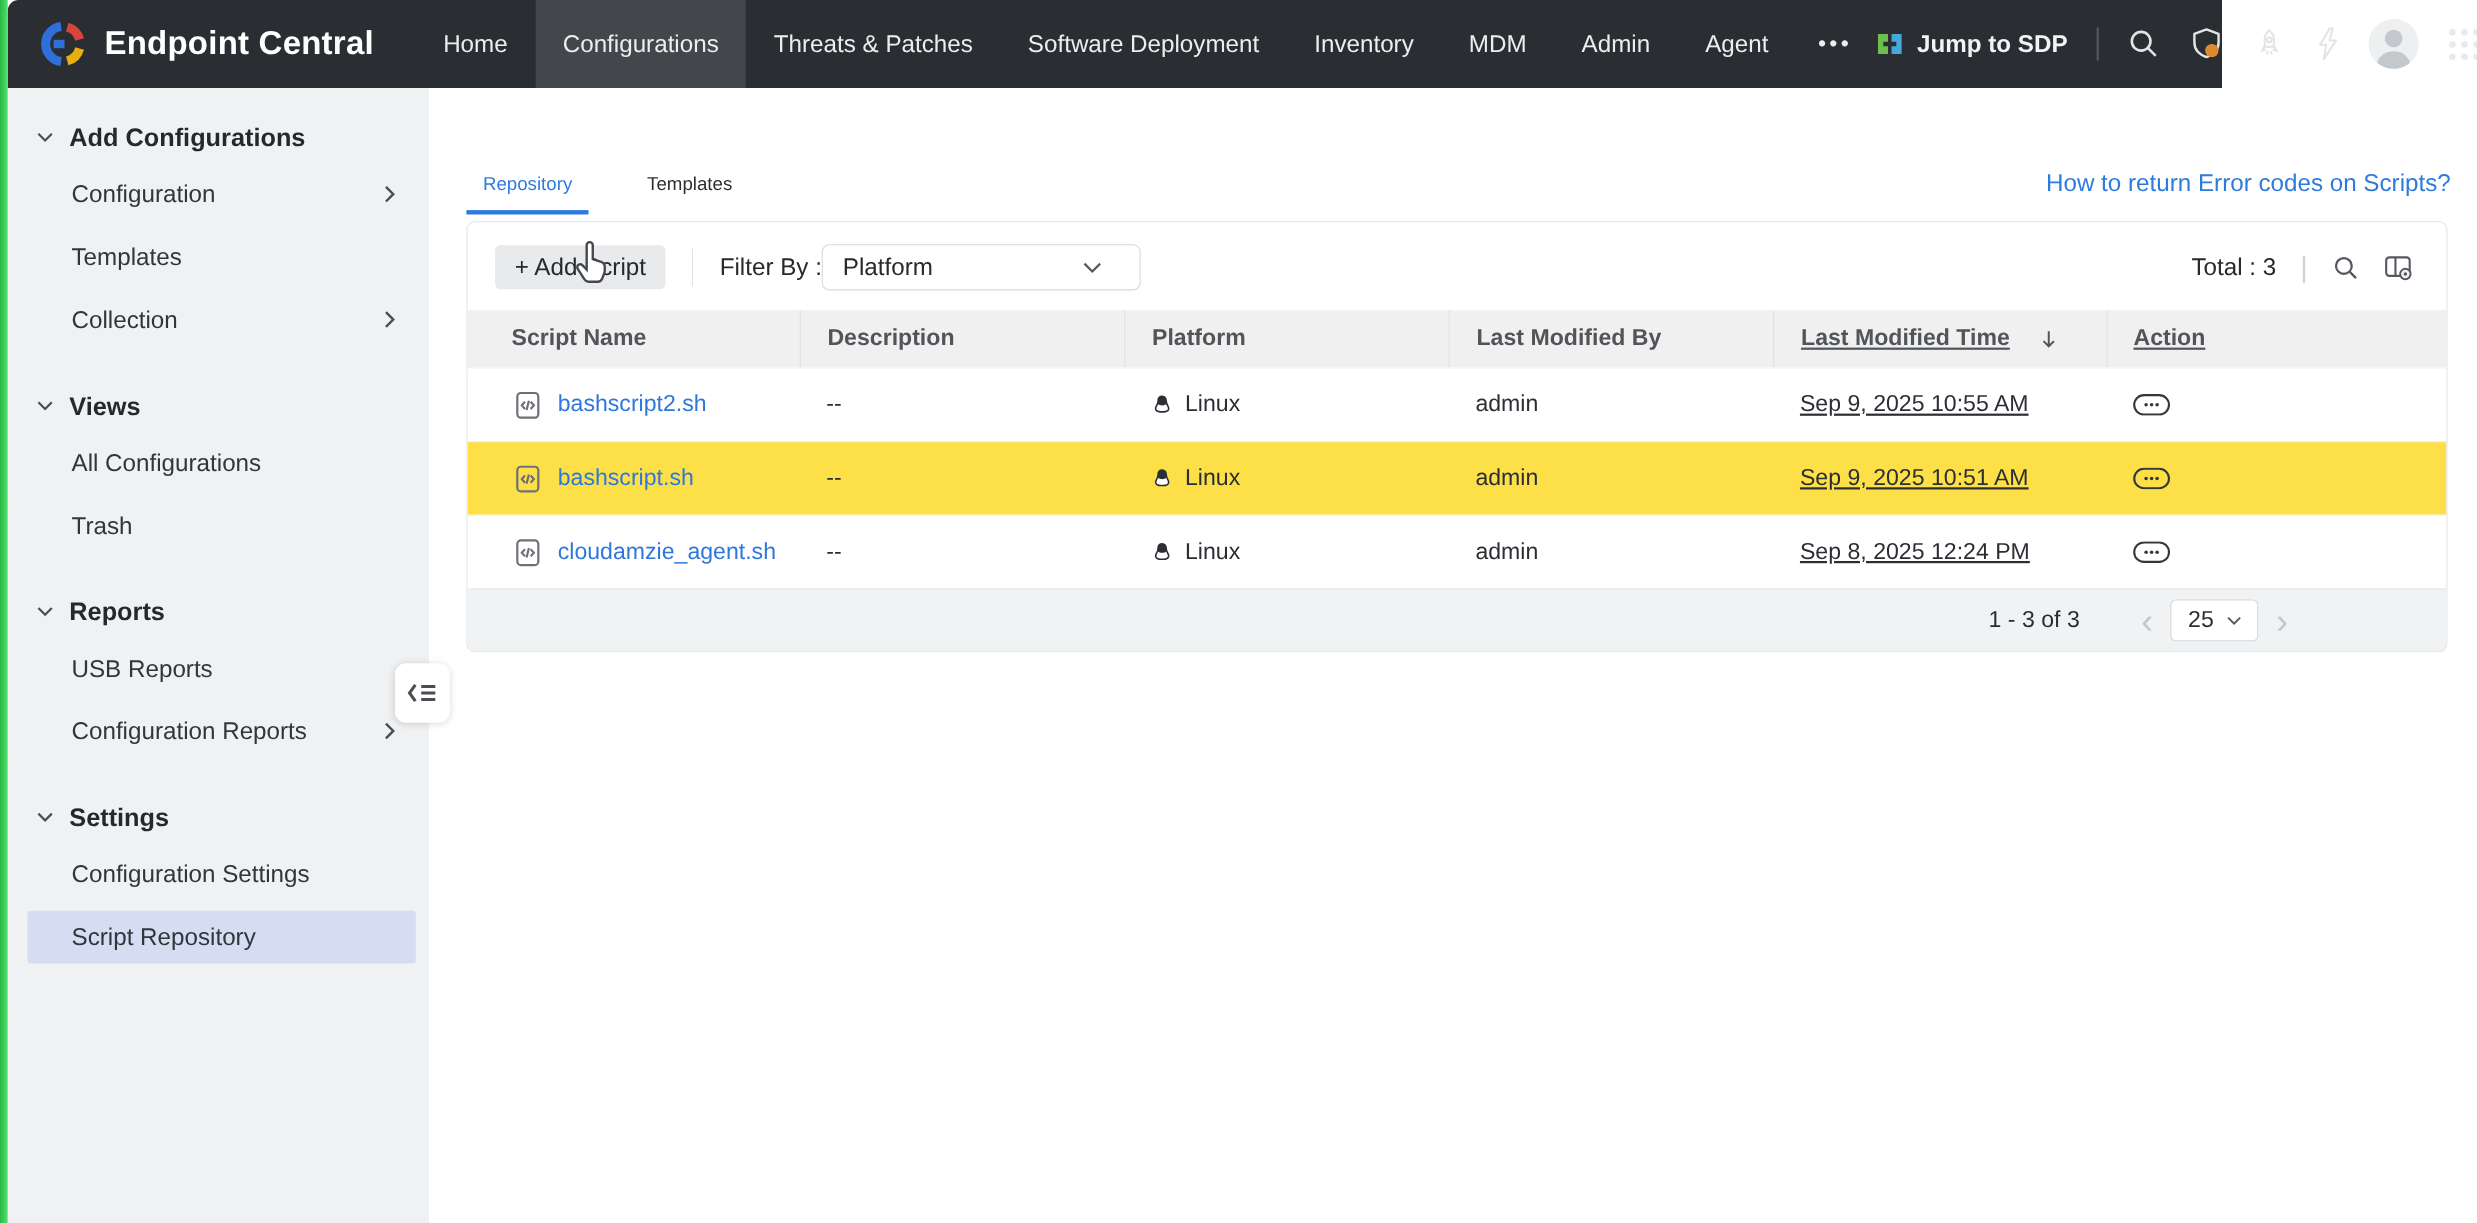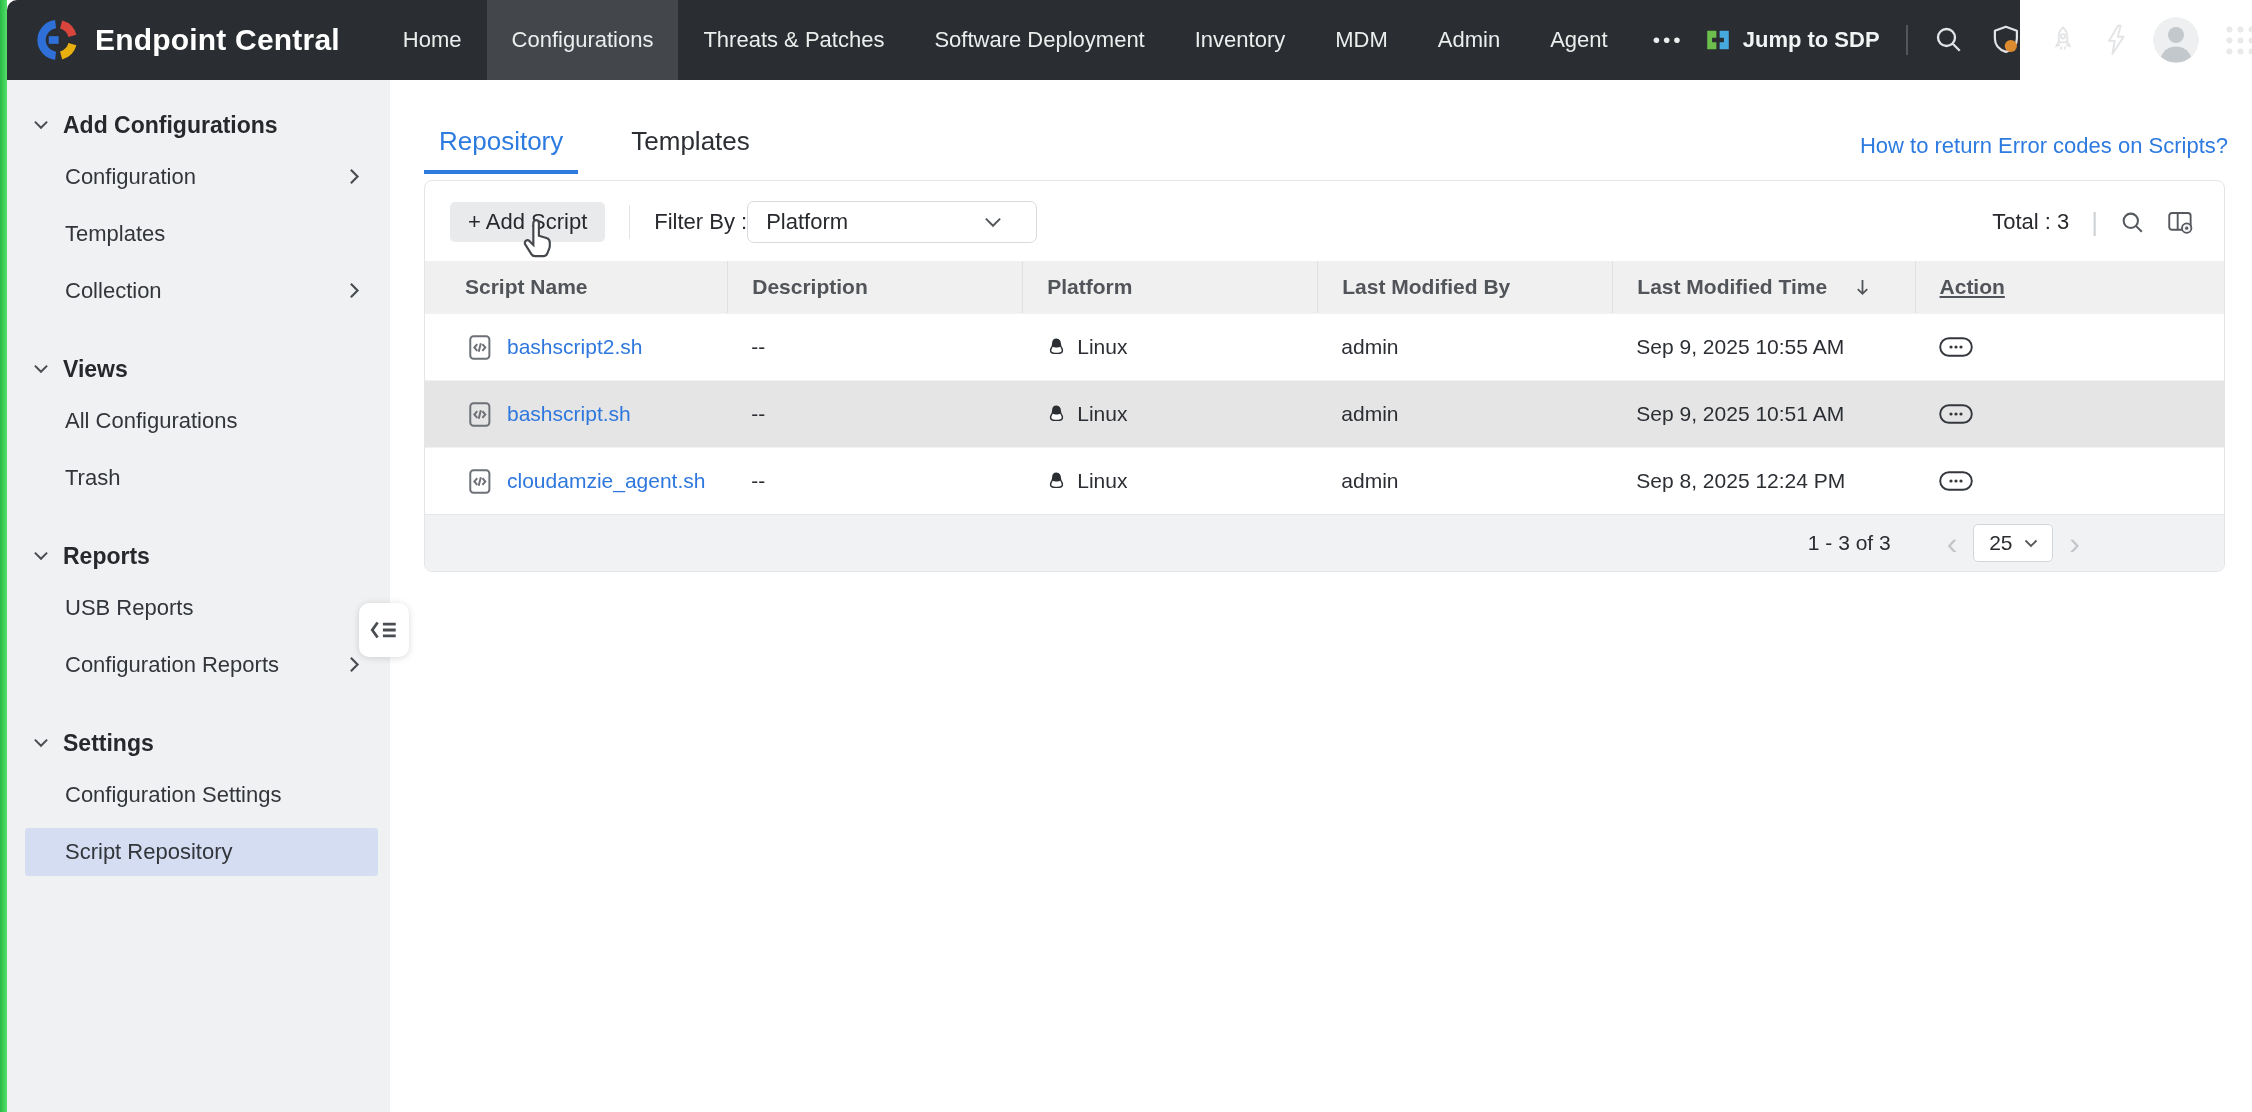--- a/index.html
+++ b/index.html
@@ -30,45 +30,45 @@
   .sb-title { height:46px; display:flex; align-items:center; gap:14px; padding-left:26px; font-size:23px; font-weight:700; color:#26282c; cursor:pointer; }
   .sb-item { height:57px; display:flex; align-items:center; padding:0 30px 0 58px; font-size:22px; color:#32353a; cursor:pointer; }
   .sb-item .chev { margin-left:auto; }
   .sb-item.selected { background:#d5ddf2; margin:5px 12px 4px 18px; padding-left:40px; height:48px; border-radius:3px; }
   .collapse-tab { position:absolute; left:352px; top:523px; width:50px; height:54px; background:#ffffff; border-radius:10px; box-shadow:0 1px 7px rgba(0,0,0,.15); display:flex; align-items:center; justify-content:center; cursor:pointer; z-index:6; }
 
   
   .main { position:absolute; left:390px; top:80px; width:1862px; height:1032px; background:#fff; }
   .tab-row { display:flex; align-items:flex-end; justify-content:space-between; padding:46px 24px 0 34px; }
   .tabs { display:flex; }
-  .tab { padding:0 15px 13px; margin-right:38px; font-size:26px; color:#2b2e33; cursor:pointer; border-bottom:4px solid transparent; }
+  .tab { padding:0 15px 13px; margin-right:38px; font-size:17px; color:#2b2e33; cursor:pointer; border-bottom:4px solid transparent;margin-top:32px; }
   .tab.active { color:#2e7be0; border-bottom-color:#2e7be0; }
   .help-link { font-size:22px; color:#2e7be0; padding-bottom:15px; cursor:pointer; }
 
   .card { margin:6px 27px 0 34px; border:1px solid #e3e5e8; border-radius:8px; overflow:hidden; background:#fff; }
   .toolbar { display:flex; align-items:center; padding:20px 30px 18px 25px; }
   .add-btn { background:#e9eaec; border:none; border-radius:5px; height:40px; padding:0 18px; font-size:22px; color:#27292d; display:flex; align-items:center; cursor:pointer; font-family:inherit; white-space:nowrap; }
   .v-div { width:1px; height:34px; background:#e2e3e5; margin:0 24px; }
   .filter-label { font-size:22px; color:#27292d; white-space:nowrap; }
   .dropdown { width:290px; height:42px; border:1px solid #d6d9dd; border-radius:7px; background:#fff; display:flex; align-items:center; padding:0 12px 0 18px; font-size:22px; color:#27292d; cursor:pointer; }
   .dropdown .dchev { margin-left:auto; margin-right:22px; }
   .toolbar-right { margin-left:auto; display:flex; align-items:center; gap:22px; }
   .total { font-size:22px; color:#27292d; white-space:nowrap; }
   .p-div { color:#cfd2d5; font-size:26px; font-weight:400; }
 
   .t-head { display:flex; background:#f0f0f1; height:52px; font-size:21px; font-weight:700; color:#515459; }
   .c { padding:0 16px 0 24px; display:flex; align-items:center; height:100%; }
   .t-row .c { height:66px; }
   .c0 { width:16.8%; padding-left:40px; }
-  .c1 { width:16.4%; } .c2 { width:16.4%; } .c3 { width:16.4%; } .c4 { width:16.8%; }
+  .c1 { width:16.4%; } .c2 { width:16.4%; } .c3 { width:16.4%; } .c4 { width:16.8%;text-decoration:underline; }
   .c5 { flex:1;text-decoration:underline; }
   .t-head .c + .c { border-left:1px solid #dee0e2; }
   .t-row { display:flex; align-items:center; background:#fff; font-size:21px; color:#2b2e33; }
   .t-row { border-top:1px solid #f1f2f3; }
-  .t-row.alt { background:#e5e5e5; }
+  .t-row.alt { background:#fde047; }
   .sort { margin-left:auto; margin-right:28px; }
   .script-link { color:#2e77dd; cursor:pointer; display:flex; align-items:center; gap:13px; }
   .plat { display:flex; align-items:center; gap:10px; }
 
   .t-foot { display:flex; align-items:center; justify-content:flex-end; height:57px; background:#f1f2f4; border-top:1px solid #e6e7e9; padding-right:128px; font-size:21px; color:#2a2c30; }
   .range { margin-right:40px; }
   .pg-chev { font-size:32px; color:#c3c6c9; line-height:1; margin:0 16px; cursor:default; }
   .page-size { width:80px; height:38px; background:#fff; border:1px solid #d4d7da; border-radius:5px; display:flex; align-items:center; justify-content:center; gap:11px; font-size:21px; cursor:pointer; }
 
   .cursor { position:absolute; left:519px; top:218px; z-index:99; pointer-events:none; }

